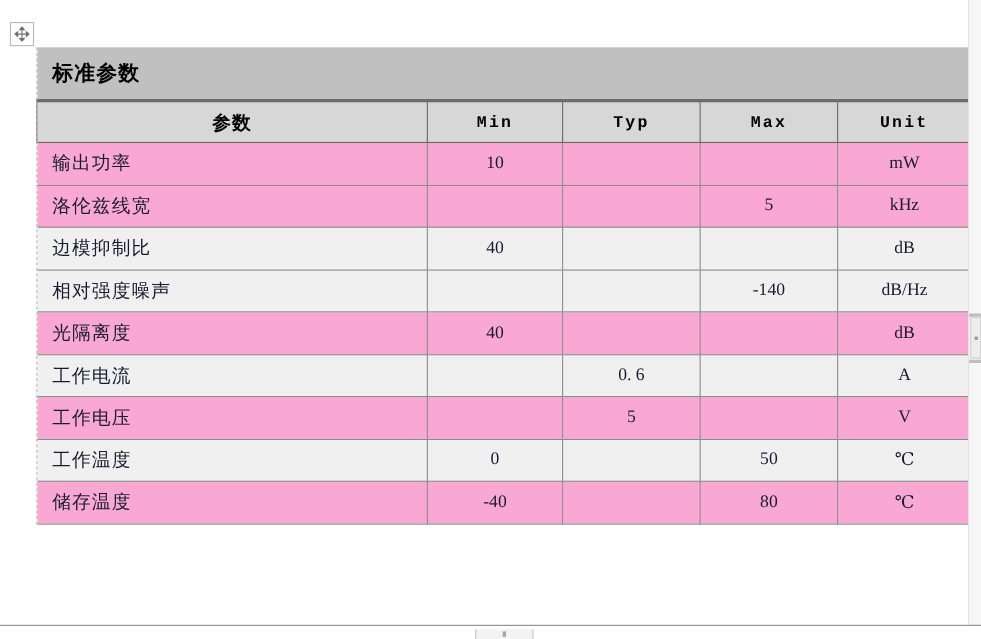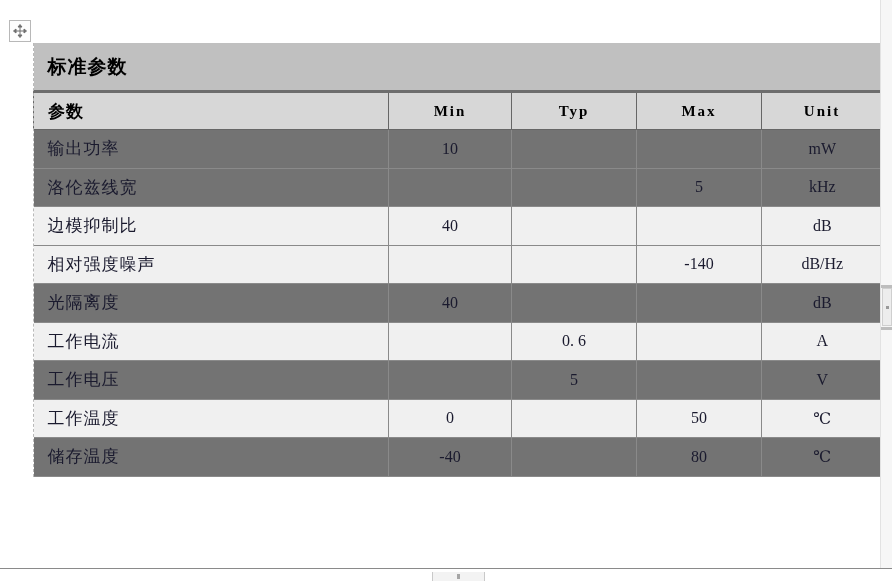--- a/index.html
+++ b/index.html
@@ -89,31 +89,32 @@
   
   tr.head-row th {
     background: #d7d7d7;
     border: 1px solid #666666;
     border-top: none;
     height: 38px;
     padding: 0 14px;
     font-weight: bold;
     color: #000000;
     box-sizing: border-box;
+    text-align: center;
   }
   th.col-param {
     text-align: left;
     font-family: "Liberation Serif", "DejaVu Serif", serif;
     font-size: 17px;
     letter-spacing: 1px;
     border-left: none;
   }
   th.col-num {
     text-align: center;
-    font-family: Liberation Serif, serif;
+    font-family: Liberation Mono, monospace;
     font-size: 15px;
     letter-spacing: 2px;
   }
   th.col-last { border-right: none; }
 
   
   tbody tr td {
     height: 38.5px;
     border: 1px solid #8a8a8a;
     border-left: none;
@@ -135,21 +136,21 @@
     font-size: 16px;
     border-right: 1px solid #8a8a8a;
   }
   tbody tr td.cell-unit {
     text-align: center;
     font-family: "Liberation Serif", "DejaVu Serif", serif;
     font-size: 16px;
     border-right: none;
   }
   tbody tr.band-alt td { background: #f0f0f0; }
-  tbody tr.band-plain td { background: #737373; }
+  tbody tr.band-plain td { background: #f9a8d4; }
 
   
   #v-scrollbar {
     position: absolute;
     right: 0px;
     top: 0px;
     width: 12px;
     height: 581px;
     background: #f6f6f6;
     border-left: 1px solid #e2e2e2;

